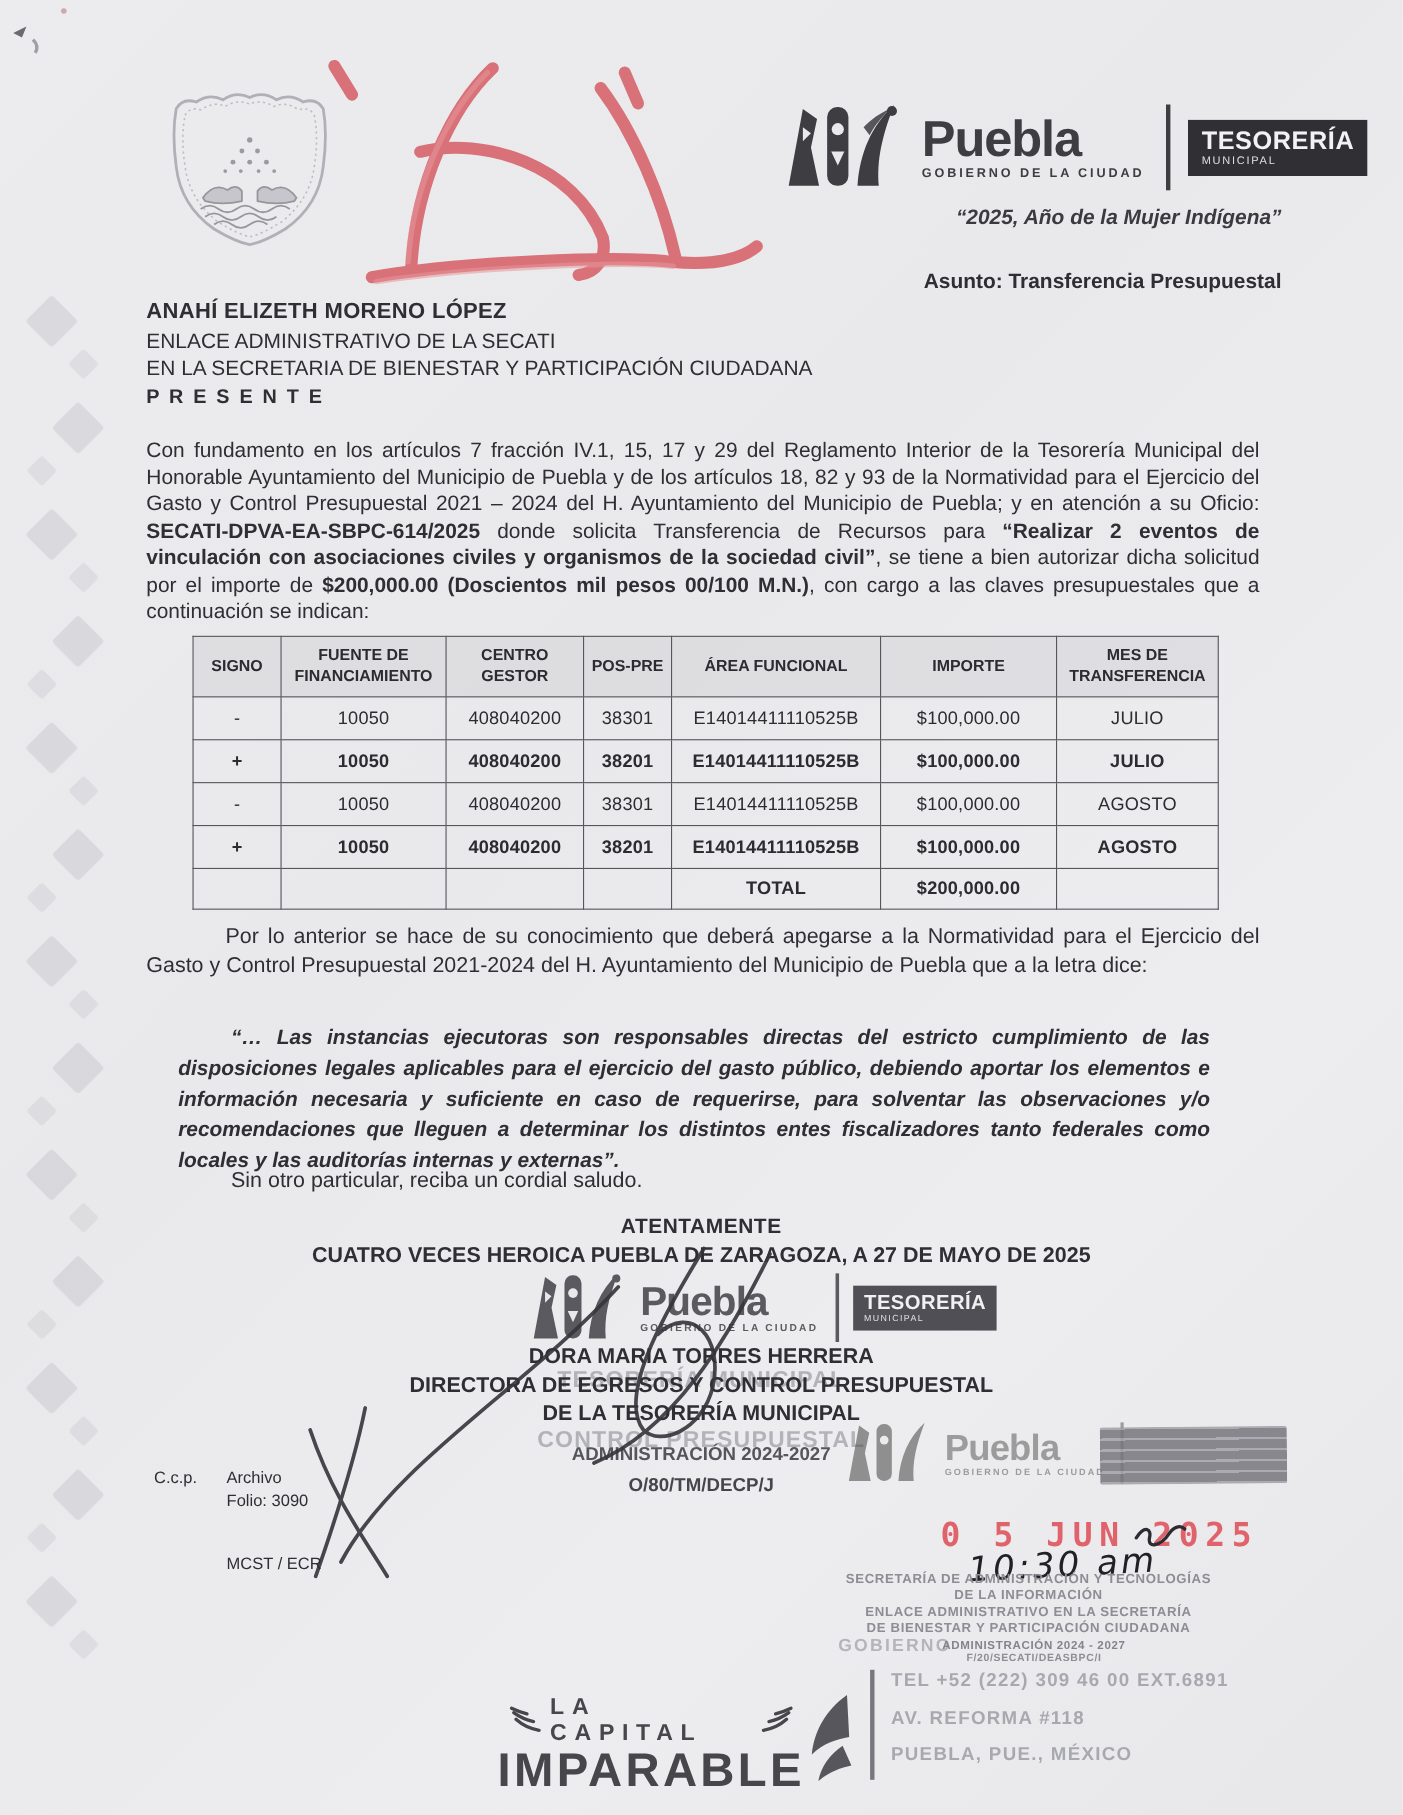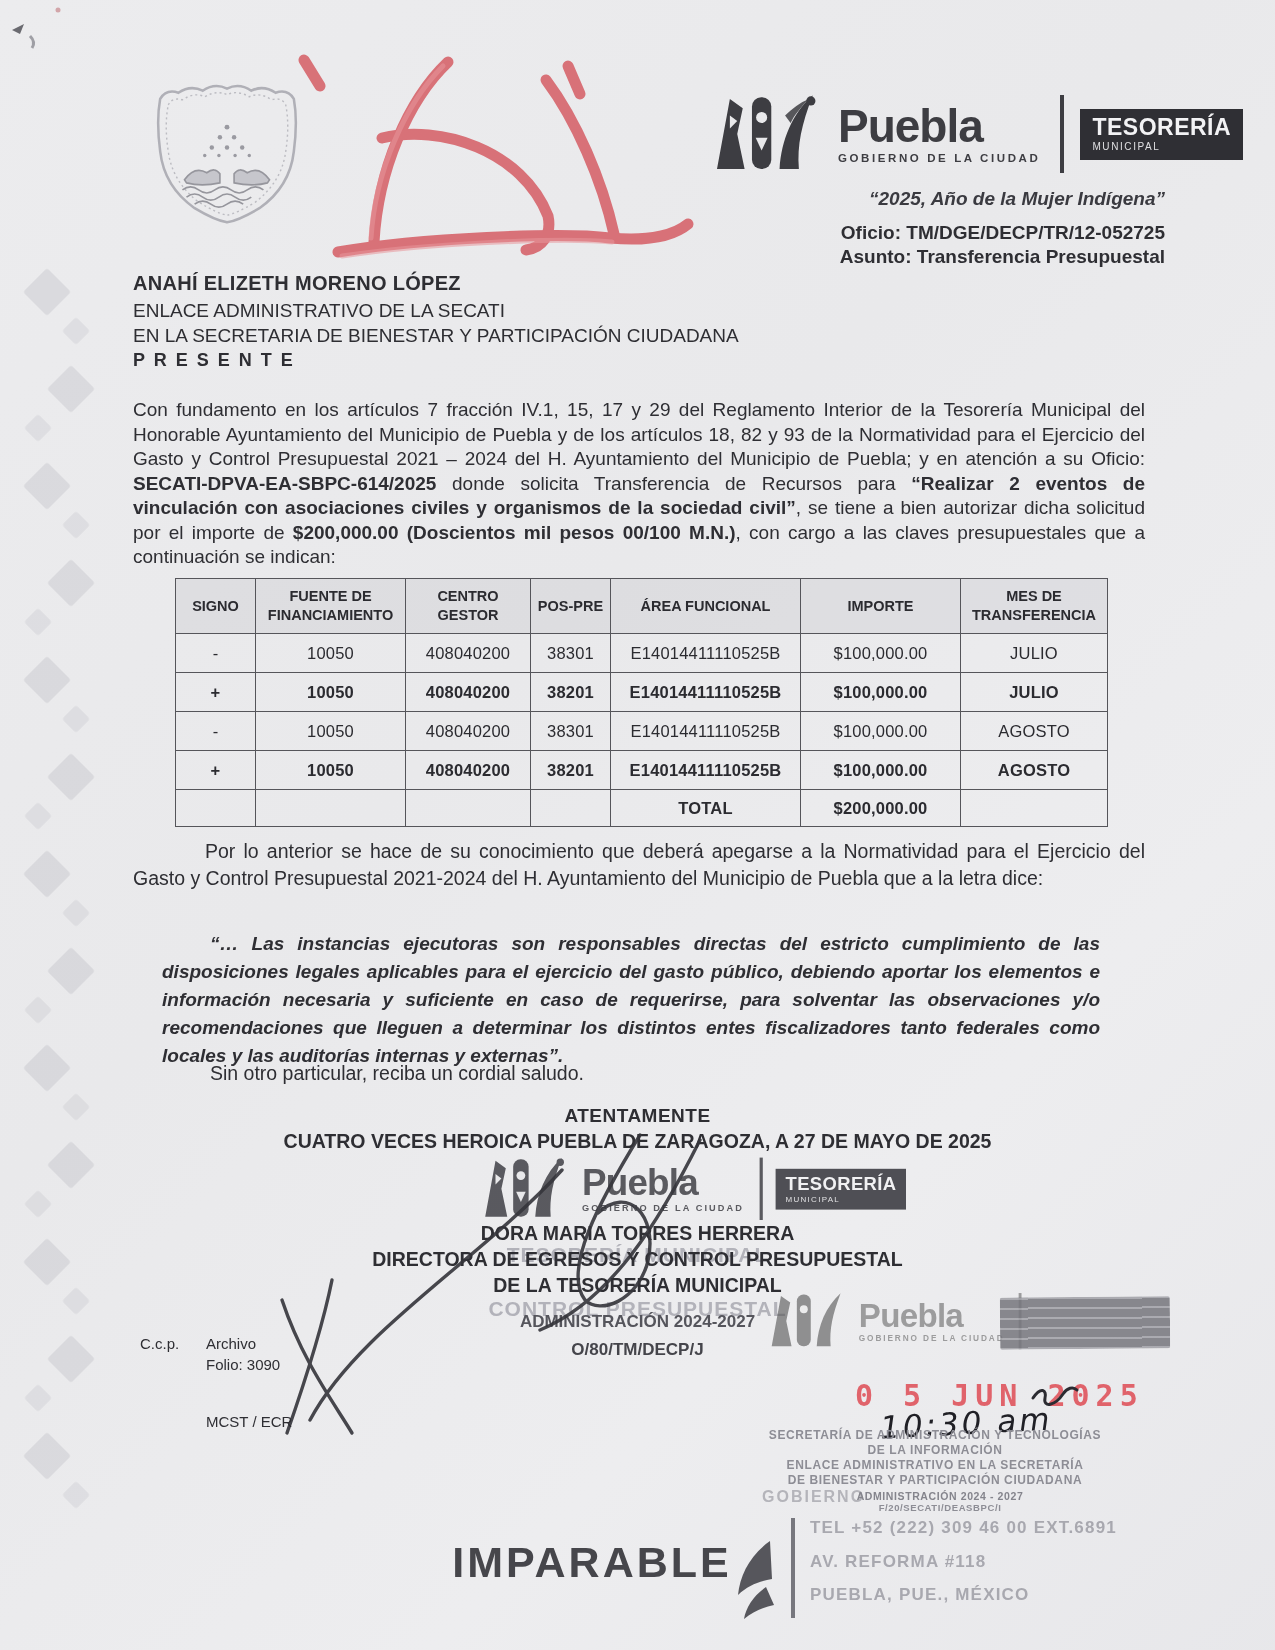--- a/index.html
+++ b/index.html
@@ -159,21 +159,20 @@
       <div class="gob">GOBIERNO DE LA CIUDAD</div>
     </div>
     <div class="vbar"></div>
     <div class="badge">
       <div class="bt">TESORERÍA</div>
       <div class="bs">MUNICIPAL</div>
     </div>
   </div>
 
   <div class="t rt" style="left:600px;top:188px;width:565px;font-size:19px;font-style:italic;font-weight:bold;color:#3a3a40;">“2025, Año de la Mujer Indígena”</div>
-  <div class="t rt b" style="left:600px;top:222px;width:565px;font-size:19px;">Oficio: TM/DGE/DECP/TR/12-052725</div>
   <div class="t rt b" style="left:600px;top:246px;width:565px;font-size:19px;">Asunto: Transferencia Presupuestal</div>
 
   <div class="t b" style="left:133px;top:272px;font-size:20px;letter-spacing:.3px;">ANAHÍ ELIZETH MORENO LÓPEZ</div>
   <div class="t" style="left:133px;top:300px;font-size:19px;">ENLACE ADMINISTRATIVO DE LA SECATI</div>
   <div class="t" style="left:133px;top:325px;font-size:19px;">EN LA SECRETARIA DE BIENESTAR Y PARTICIPACIÓN CIUDADANA</div>
   <div class="t b" style="left:133px;top:350px;font-size:18px;letter-spacing:2px;">P R E S E N T E</div>
 
   <div class="t just" style="left:133px;top:398px;width:1012px;font-size:19px;line-height:24.5px;"><span>Con fundamento en los artículos 7 fracción IV.1, 15, 17 y 29 del Reglamento Interior de la Tesorería Municipal del Honorable Ayuntamiento del Municipio de Puebla y de los artículos 18, 82 y 93 de la Normatividad para el Ejercicio del Gasto y Control Presupuestal 2021 – 2024 del H. Ayuntamiento del Municipio de Puebla; y en atención a su Oficio: </span><span class="b">SECATI-DPVA-EA-SBPC-614/2025</span><span> donde solicita Transferencia de Recursos para </span><span class="b">“Realizar 2 eventos de vinculación con asociaciones civiles y organismos de la sociedad civil”</span><span>, se tiene a bien autorizar dicha solicitud por el importe de </span><span class="b">$200,000.00 (Doscientos mil pesos 00/100 M.N.)</span><span>, con cargo a las claves presupuestales que a continuación se indican:</span></div>
 
   <table class="budget abs" style="left:175px;top:578px;width:932px;">
@@ -332,16 +331,33 @@
   <svg class="abs" style="left:730px;top:1535px;" width="46" height="90" viewBox="0 0 46 90">
     <path d="M40,6 C20,20 10,40 8,60 C18,50 30,46 42,44 Z" fill="#3c3c42" opacity=".85"></path>
     <path d="M36,52 C24,60 16,72 14,84 C24,76 34,72 44,70 Z" fill="#3c3c42" opacity=".85"></path>
   </svg>
   <div class="abs" style="left:791px;top:1518px;width:4px;height:100px;background:#5a5a61;opacity:.8;"></div>
   <div class="t footer-gray" style="left:810px;top:1518px;">TEL +52 (222) 309 46 00 EXT.6891</div>
   <div class="t footer-gray" style="left:810px;top:1552px;">AV. REFORMA #118</div>
   <div class="t footer-gray" style="left:810px;top:1585px;">PUEBLA, PUE., MÉXICO</div>
 
   <div class="abs capital" style="left:452px;top:1540px;width:280px;">
+    <div class="row1">
+      <svg width="42" height="28" viewBox="0 0 40 26" style="transform:scaleX(-1);">
+        <g fill="none" stroke="#46464b" stroke-width="3" stroke-linecap="round">
+          <path d="M2,22 Q14,20 23,12"></path>
+            <path d="M7,14 Q17,12 25,6"></path>
+            <path d="M13,7 Q21,5 27,2"></path>
+        </g>
+      </svg>
+      <span class="lc">LA CAPITAL</span>
+      <svg width="42" height="28" viewBox="0 0 40 26">
+        <g fill="none" stroke="#46464b" stroke-width="3" stroke-linecap="round">
+          <path d="M2,22 Q14,20 23,12"></path>
+            <path d="M7,14 Q17,12 25,6"></path>
+            <path d="M13,7 Q21,5 27,2"></path>
+        </g>
+      </svg>
+    </div>
     <div class="imp">IMPARABLE</div>
   </div>
 
 </div>
 
 </body></html>

